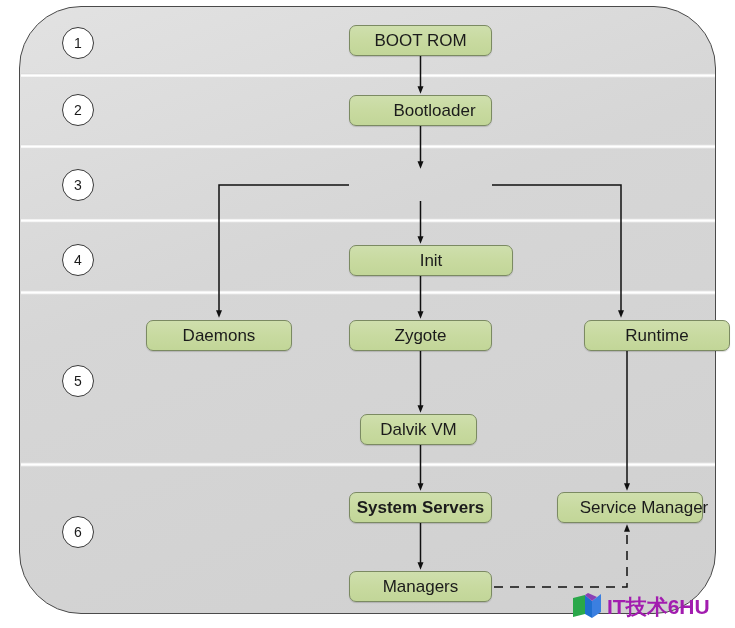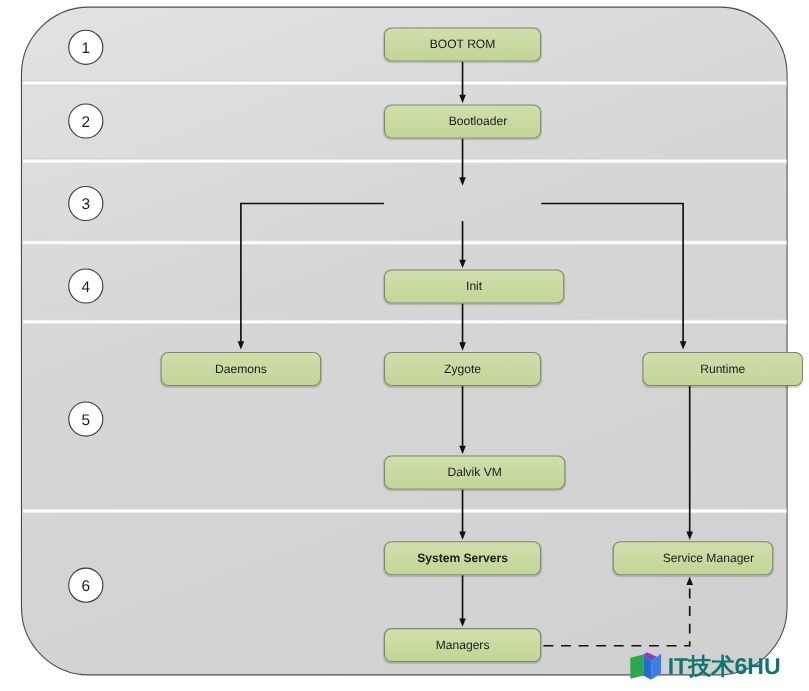--- a/index.html
+++ b/index.html
@@ -57,21 +57,21 @@
   
   .node-box {
     position: absolute;
     height: 31px;
     background: linear-gradient(to bottom, #cfdfad 0%, #c8daa0 50%, #c2d698 100%);
     border: 1.6px solid #7b8a62;
     border-radius: 7px;
     display: flex;
     align-items: center;
     justify-content: center;
-    font-size: 11px;
+    font-size: 17px;
     color: #1b1b1b;
     box-sizing: border-box;
     box-shadow: 0 1px 1px rgba(0,0,0,0.16);
     white-space: nowrap;
   }
   
   #connectors {
     position: absolute;
     left: 0;
     top: 0;
@@ -84,21 +84,21 @@
     position: absolute;
     left: 572px;
     top: 592px;
     display: flex;
     align-items: center;
     gap: 5px;
   }
   #watermark .wm-text {
     font-size: 21px;
     font-weight: bold;
-    color: #0f766e;
+    color: #a21caf;
     letter-spacing: 0px;
     line-height: 1;
   }
 </style>
 </head>
 <body>
 
 <div id="canvas">
 
   <div id="container-panel"></div>
@@ -171,21 +171,21 @@
     </div>
   <div class="node-box" style="left:146px; top:320px; width:146px;text-align:center;">
       <span>Daemons</span>
     </div>
   <div class="node-box" style="left:349px; top:320px; width:143px;">
       <span>Zygote</span>
     </div>
   <div class="node-box" style="left:557px; top:320px; width:146px;margin-left:27px;">
       <span>Runtime</span>
     </div>
-  <div class="node-box" style="left:349px; top:414px; width:165px;text-align:center;">
+  <div class="node-box" style="left:360px; top:414px; width:117px;text-align:center;">
       <span>Dalvik VM</span>
     </div>
   <div class="node-box" style="left:349px; top:492px; width:143px;font-weight:bold;">
       <span>System Servers</span>
     </div>
   <div class="node-box" style="left:557px; top:492px; width:146px;padding-left:28px;">
       <span>Service Manager</span>
     </div>
   <div class="node-box" style="left:349px; top:571px; width:143px;">
       <span>Managers</span>

